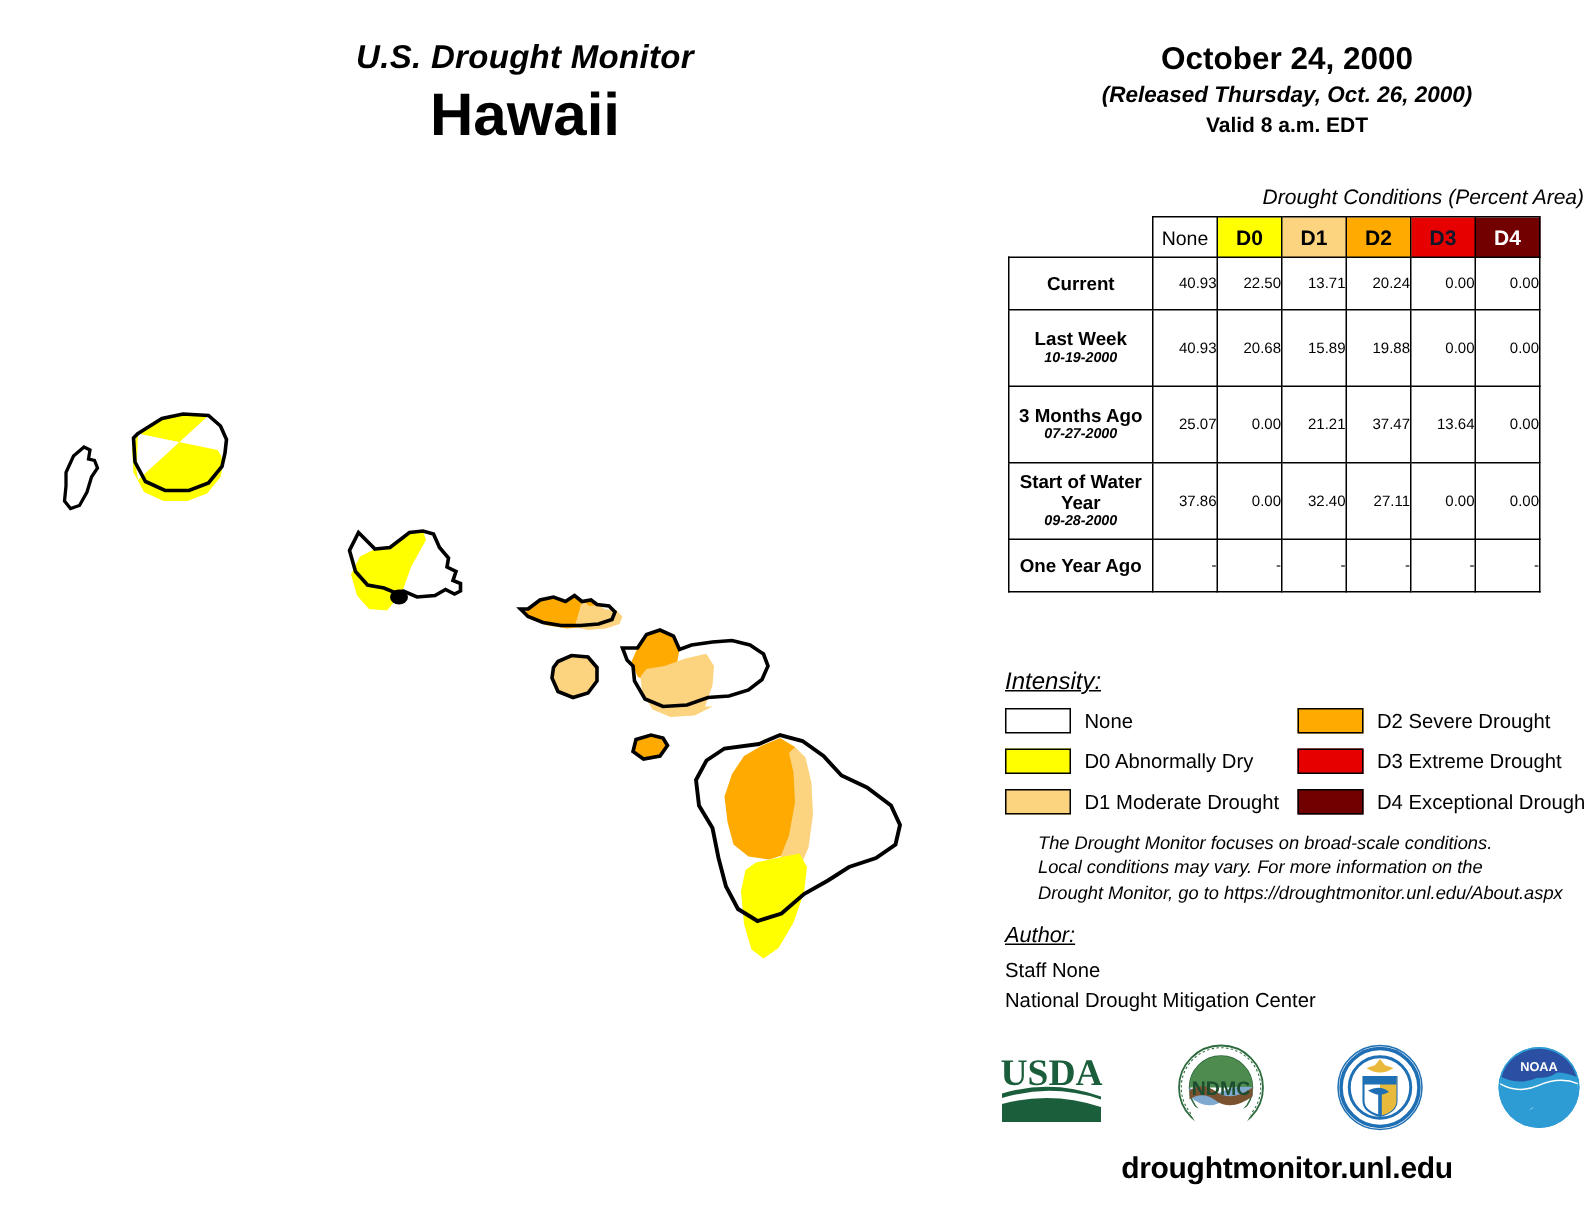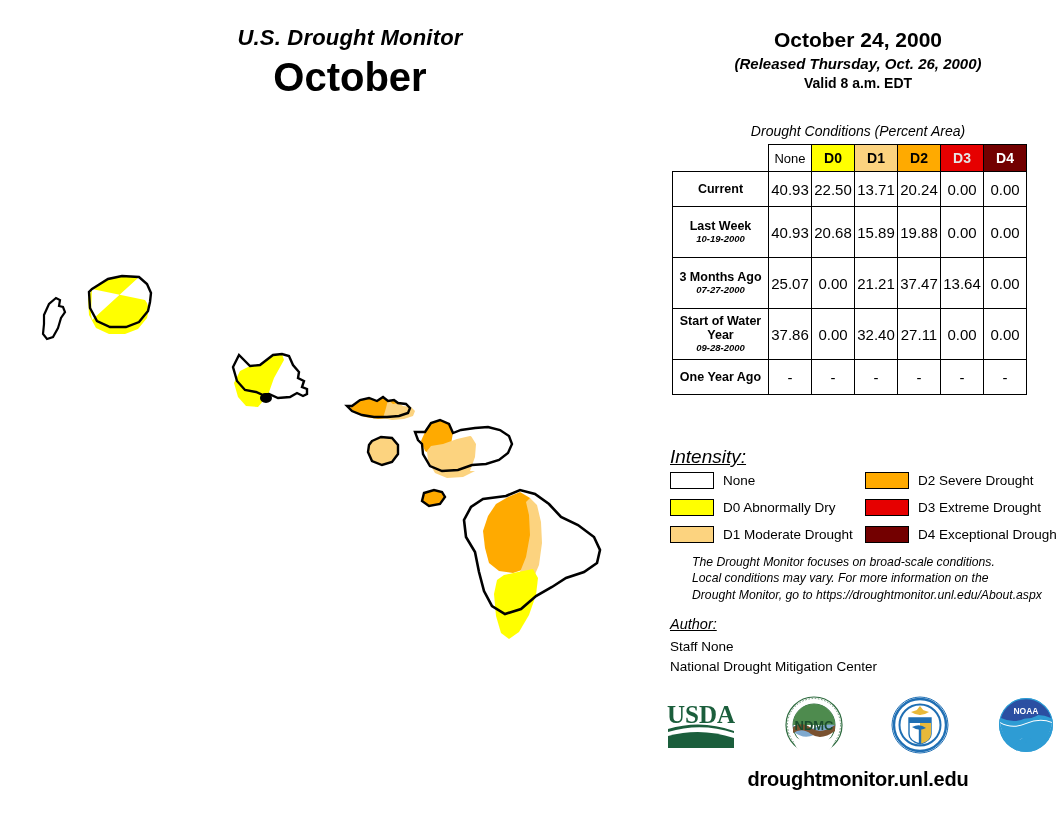--- a/index.html
+++ b/index.html
@@ -63,21 +63,21 @@
     font-weight: bold;
     margin-top: 3px;
   }
 
   
   #table-caption {
     position: absolute;
     left: 660px;
     top: 123px;
     width: 396px;
-    text-align: center;
+    text-align: right;
     font-size: 14px;
     font-style: italic;
   }
   #drought-table {
     position: absolute;
     left: 672px;
     top: 144px;
     border-collapse: collapse;
     font-size: 12.5px;
   }
@@ -111,30 +111,31 @@
   #drought-table tbody td.rowlabel .sub {
     display: block;
     font-size: 9.5px;
     font-style: italic;
     font-weight: bold;
     margin-top: 1px;
   }
   #drought-table tbody td.val {
     width: 42px;
     height: 34px;
-    font-size: 15px;
+    font-size: 10px;
+    text-align: right;
   }
   #drought-table tbody tr.tall td { height: 44px; }
 
   
   #intensity-title {
     position: absolute;
     left: 670px;
     top: 446px;
-    font-size: 19px;
+    font-size: 16px;
     font-style: italic;
     text-decoration: underline;
   }
   .legend-col { position: absolute; }
   #legend-left  { left: 670px; top: 468px; }
   #legend-right { left: 865px; top: 468px; }
   .legend-row {
     display: flex;
     align-items: center;
     height: 24px;
@@ -210,39 +211,39 @@
     top: 250px;
     width: 660px;
     height: 430px;
   }
 </style>
 </head>
 <body>
 
 <div id="title-block">
   <div id="dm-title">U.S. Drought Monitor</div>
-  <div id="state-title">October</div>
+  <div id="state-title">Hawaii</div>
 </div>
 
 <div id="date-block">
   <div id="date-main">October 24, 2000</div>
   <div id="date-released">(Released Thursday, Oct. 26, 2000)</div>
   <div id="date-valid">Valid 8 a.m. EDT</div>
 </div>
 
 <div id="table-caption">Drought Conditions (Percent Area)</div>
 <table id="drought-table">
   <thead>
     <tr>
       <th class="hdr-blank"></th>
     <th class="cat none-cat" style="background: rgb(255, 255, 255);">None</th>
         <th class="cat" style="background: rgb(255, 255, 0);">D0</th>
         <th class="cat" style="background: rgb(252, 211, 127);">D1</th>
         <th class="cat" style="background: rgb(255, 170, 0);">D2</th>
-        <th class="cat" style="background: rgb(230, 0, 0); color: #e5e5e5;">D3</th>
+        <th class="cat" style="background: rgb(230, 0, 0); color: #0f172a;">D3</th>
         <th class="cat" style="background: rgb(115, 0, 0); color: rgb(255, 255, 255);">D4</th>
       </tr>
   </thead>
   <tbody>
       <tr>
         <td class="rowlabel"><span>Current</span></td>
         <td class="val">40.93</td>
         <td class="val">22.50</td>
         <td class="val">13.71</td>
         <td class="val">20.24</td>

